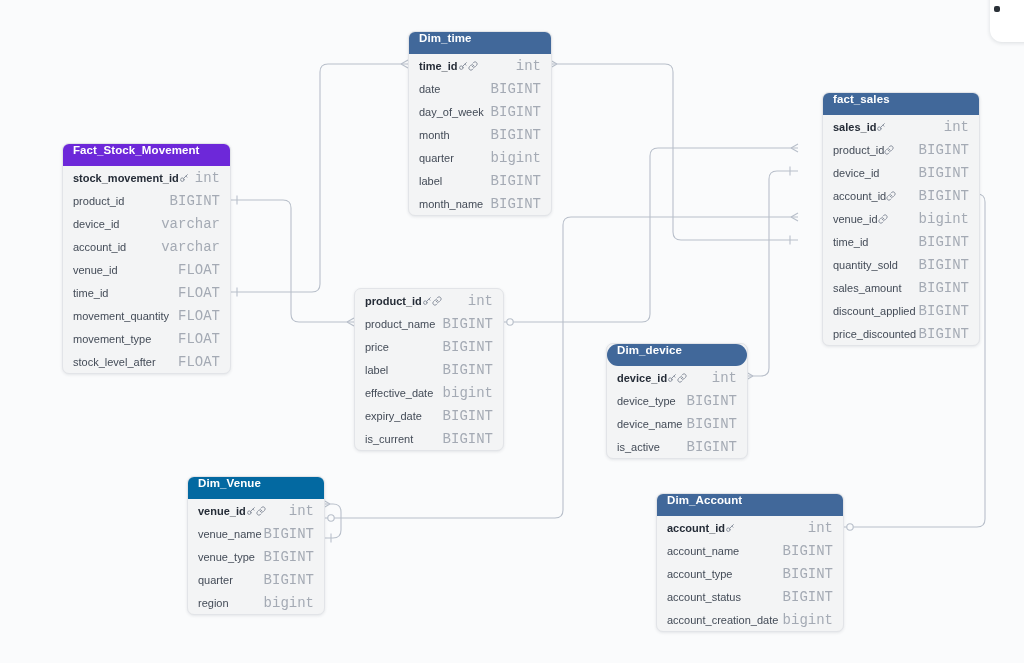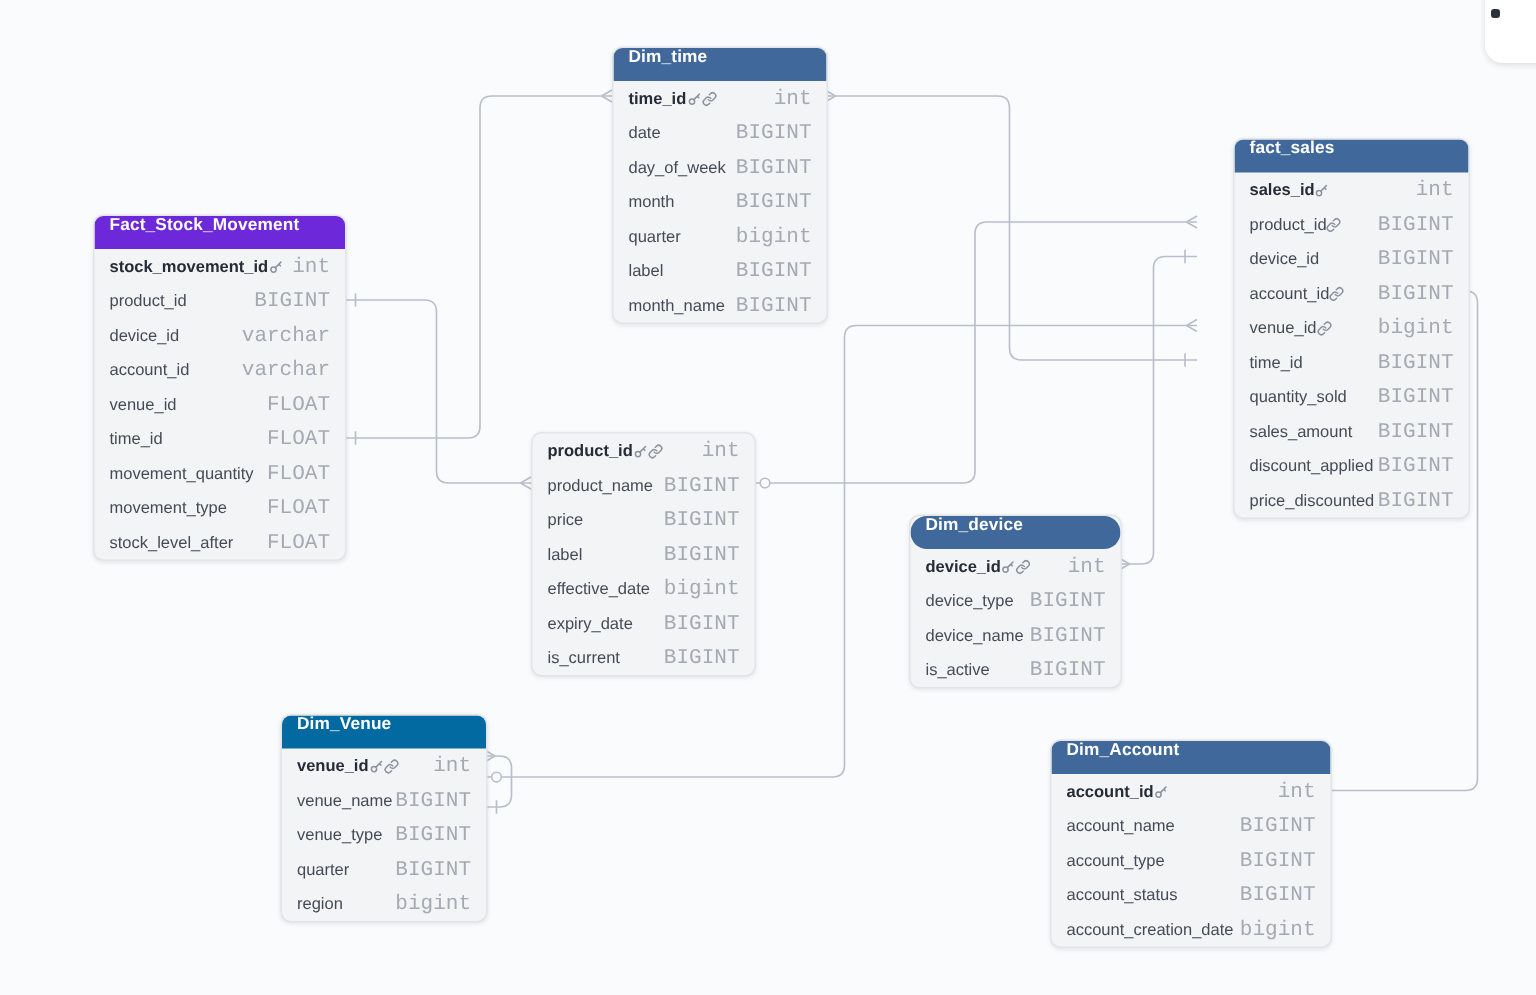--- a/index.html
+++ b/index.html
@@ -449,21 +449,21 @@
           </span>
           <span class="ftype">BIGINT</span>
         </div>
         <div class="db-row">
           <span class="fname">
             <span>region</span>
           </span>
           <span class="ftype">bigint</span>
         </div>
       </div>
-      <div class="db-table" style="left: 656px; top: 493px; width: 186px; margin-left: 44px;">
+      <div class="db-table" style="left: 656px; top: 493px; width: 186px;">
         <div class="db-header" style="background: rgb(65, 104, 154);">
           <span>Dim_Account</span>
         </div>
         <div class="db-row pk">
           <span class="fname">
             <span>account_id</span>
             <span class="ficon">
               <svg viewBox="0 0 24 24" fill="none" stroke="currentColor" stroke-width="2.4" stroke-linecap="round" stroke-linejoin="round">
                 <circle cx="8" cy="16" r="4.2"></circle>
                 <path d="M11 13 L20 4 M16.5 7.5 L19 10"></path>

